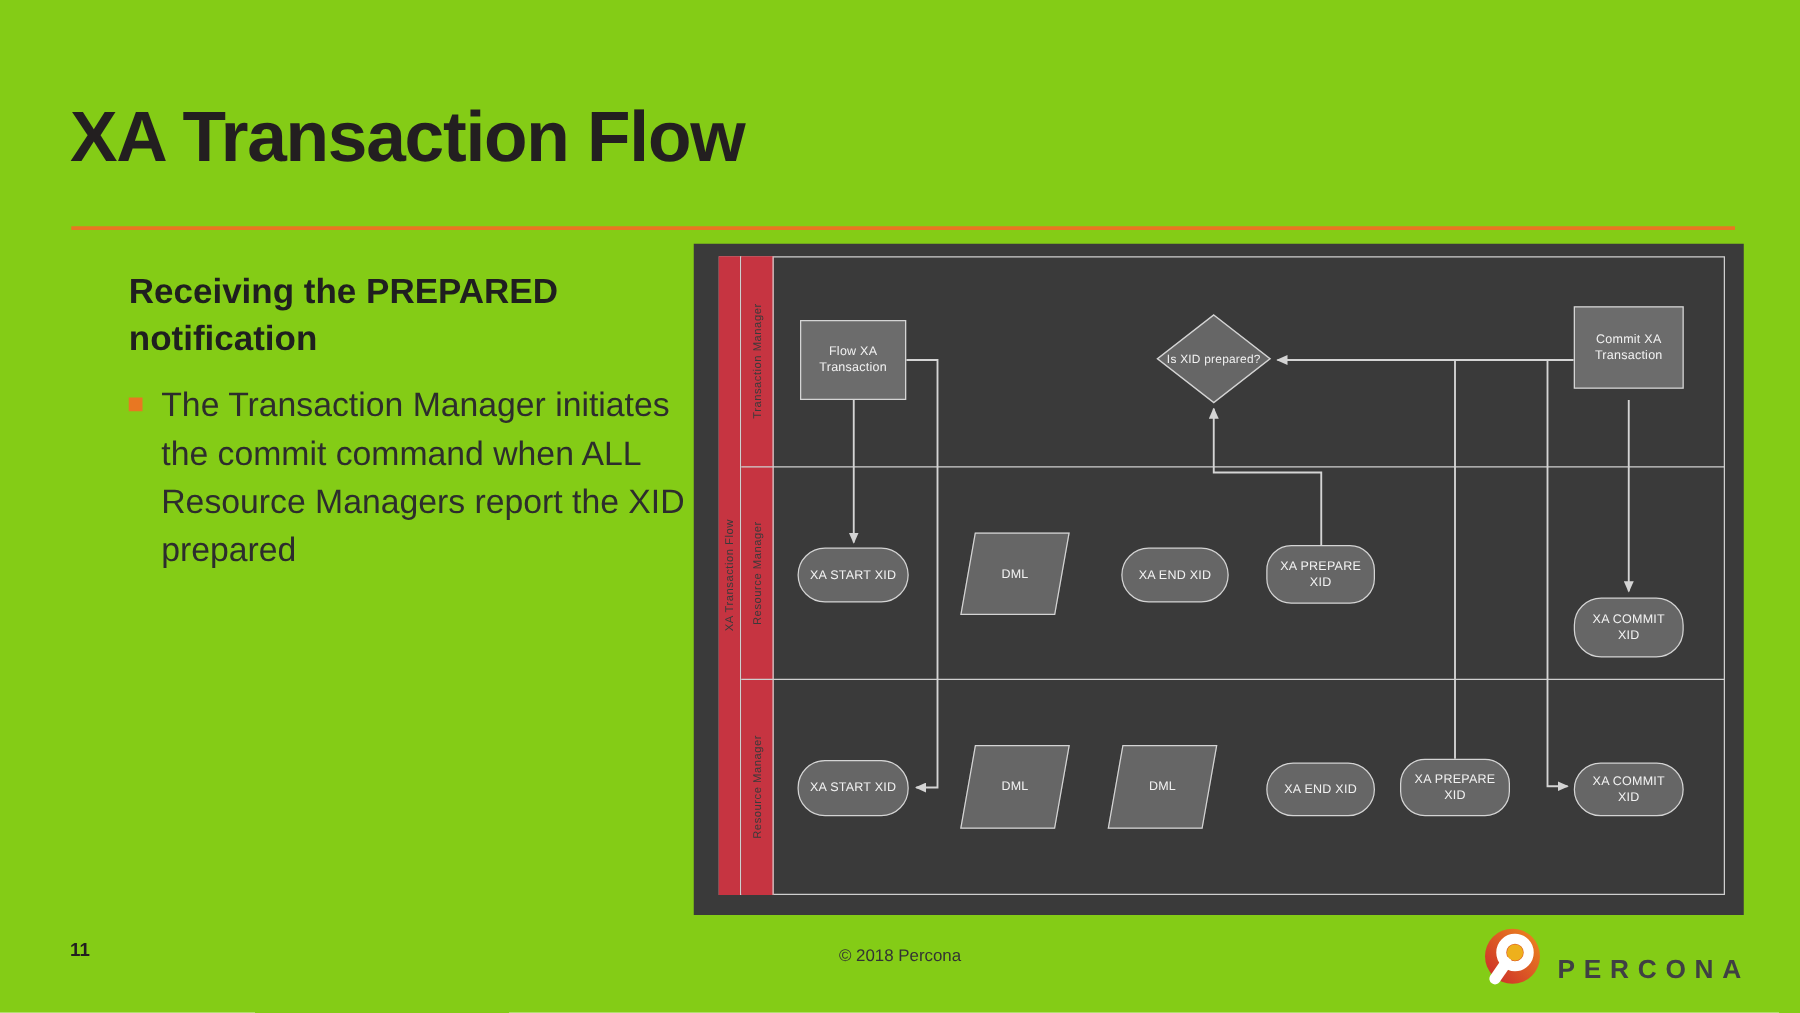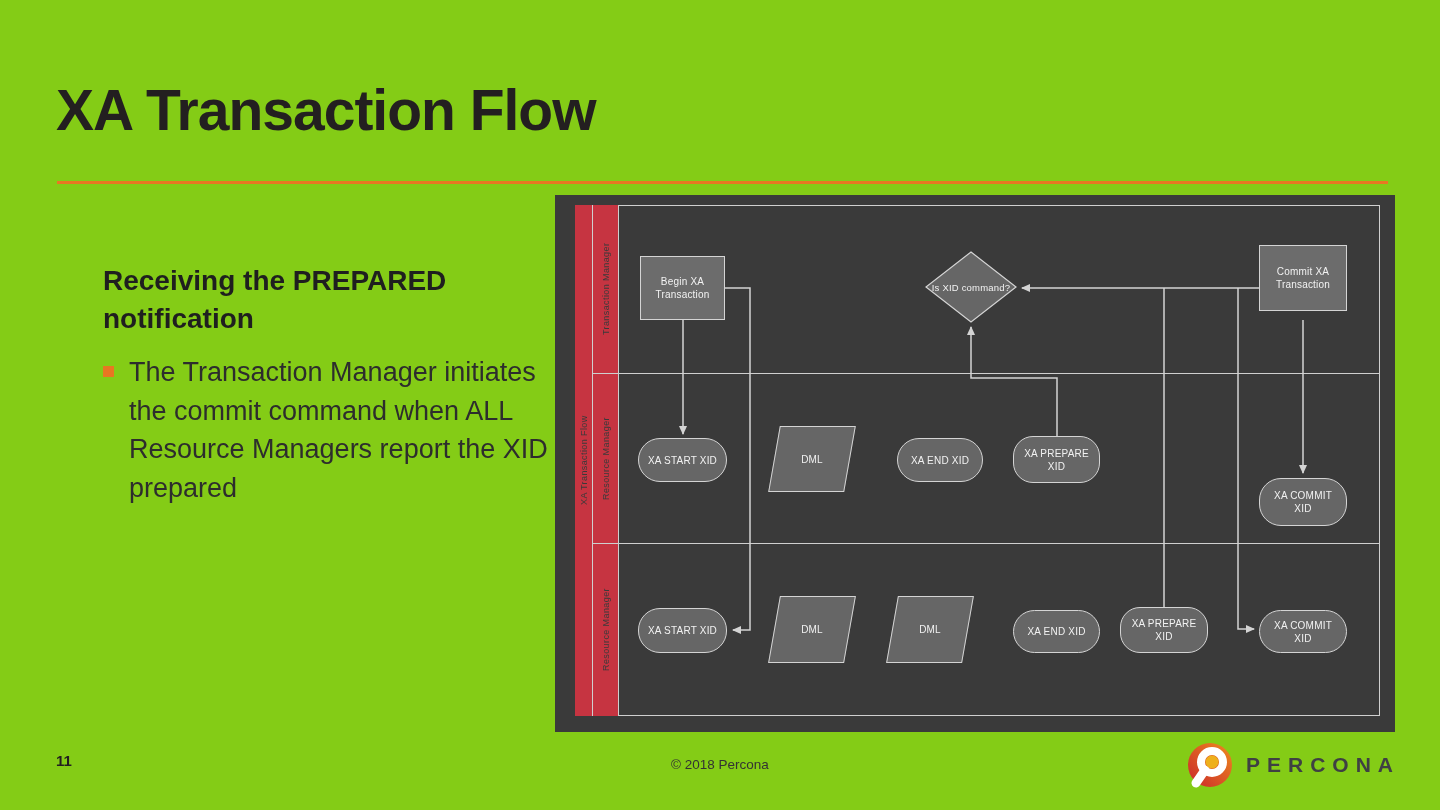--- a/index.html
+++ b/index.html
@@ -4,21 +4,21 @@
 <style>
   * { margin:0; padding:0; box-sizing:border-box; }
   html,body { width:1440px; height:810px; }
   body { font-family:"Liberation Sans", sans-serif; background:#ffffff; position:relative; overflow:hidden; }
 
   .slide { position:absolute; left:0; top:0; width:1440px; height:810px; background:#84cc16; }
 
   .title { position:absolute; left:56px; top:78px; font-size:57px; font-weight:700; color:#231f20; letter-spacing:-1px; line-height:1.15; }
   .rule  { position:absolute; left:57px; top:181px; width:1331px; height:3px; background:#e87722; }
 
-  .content { position:absolute; left:103px; top:214px; width:448px; color:#2d2d2d;margin-top:48px; }
+  .content { position:absolute; left:103px; top:214px; width:448px; color:#2d2d2d; }
   .content h2 { font-size:28px; font-weight:700; color:#1f1f1f; line-height:1.37; margin-bottom:14px; }
   .bullets { list-style:none; }
   .bullets li { display:flex; align-items:flex-start; gap:15px; font-size:27px; line-height:1.44; margin-bottom:15px; color:#2d2d2d; }
   .sq { flex:0 0 auto; width:11px; height:11px; background:#e87722; margin-top:13px; }
 
   
   .diagram { position:absolute; left:555px; top:195px; width:840px; height:537px; background:#3a3a3a; }
   .frame { position:absolute; left:20px; top:10px; width:805px; height:511px; border:1px solid #cfcfcf; }
   .bar1 { position:absolute; left:20px; top:10px; width:18px; height:511px; background:#c63441; border-right:1px solid #cfcfcf; }
   .bar2 { position:absolute; left:38px; top:10px; width:26px; height:511px; background:#c63441; border-right:1px solid #cfcfcf; }
@@ -35,21 +35,21 @@
   .round { border-radius:20px; }
   .dml { background:transparent; border:none; }
   .dml::before { content:""; position:absolute; top:0; bottom:0; left:7px; right:7px; background:#666666; border:1px solid #d4d4d4; transform:skewX(-10deg); }
   .dml span { position:relative; }
   .diamond-label { position:absolute; display:flex; align-items:center; justify-content:center; text-align:center; color:#f2f2f2; font-size:9.5px; letter-spacing:0.2px; }
   svg.connectors { position:absolute; left:0; top:0; pointer-events:none; }
 
   
   .page-num { position:absolute; left:56px; top:752px; font-size:15px; font-weight:700; color:#231f20; }
   .copyright { position:absolute; left:0; top:757px; width:1440px; text-align:center; font-size:13.5px; color:#333; }
-  .logo { position:absolute; right:40px; top:742px; display:flex; align-items:center; }
+  .logo { position:absolute; right:40px; top:742px; display:flex; align-items:flex-end; }
   .brand { font-size:21px; font-weight:700; letter-spacing:7px; color:#3f4043; margin-left:13px; }
 </style>
 </head>
 <body>
 
 <div class="slide">
 
   <h1 class="title">XA Transaction Flow</h1>
   <div class="rule"></div>
 
@@ -92,22 +92,22 @@
 
       <polyline points="704,93 467,93" fill="none" stroke="#d4d4d4" stroke-width="1.5" marker-end="url(#arr)"></polyline>
 
       <polyline points="683,93 683,434 699,434" fill="none" stroke="#d4d4d4" stroke-width="1.5" marker-end="url(#arr)"></polyline>
 
       <polyline points="748,125 748,278" fill="none" stroke="#d4d4d4" stroke-width="1.5" marker-end="url(#arr)"></polyline>
 
       <polygon points="416,57 461,92 416,127 371,92" fill="#666666" stroke="#d4d4d4" stroke-width="1.2"></polygon>
     </svg>
 
-    <div class="node rect" style="left:85px; top:61px; width:85px; height:64px;">Begin XA Transaction</div>
-    <div class="diamond-label" style="left:371px; top:79px; width:90px; height:26px;">Is XID command?</div>
+    <div class="node rect" style="left:85px; top:61px; width:85px; height:64px;">Flow XA Transaction</div>
+    <div class="diamond-label" style="left:371px; top:79px; width:90px; height:26px;">Is XID prepared?</div>
     <div class="node rect" style="left:704px; top:50px; width:88px; height:66px;">Commit XA Transaction</div>
 
     <div class="node pill" style="left:83px; top:243px; width:89px; height:44px;">XA START XID</div>
     <div class="node dml" style="left:212px; top:231px; width:90px; height:66px;">
         <span>DML</span>
       </div>
     <div class="node pill" style="left:342px; top:243px; width:86px; height:44px;">XA END XID</div>
     <div class="node round" style="left:458px; top:241px; width:87px; height:47px;">XA PREPARE XID</div>
     <div class="node pill" style="left:704px; top:283px; width:88px; height:48px;">XA COMMIT XID</div>
 

